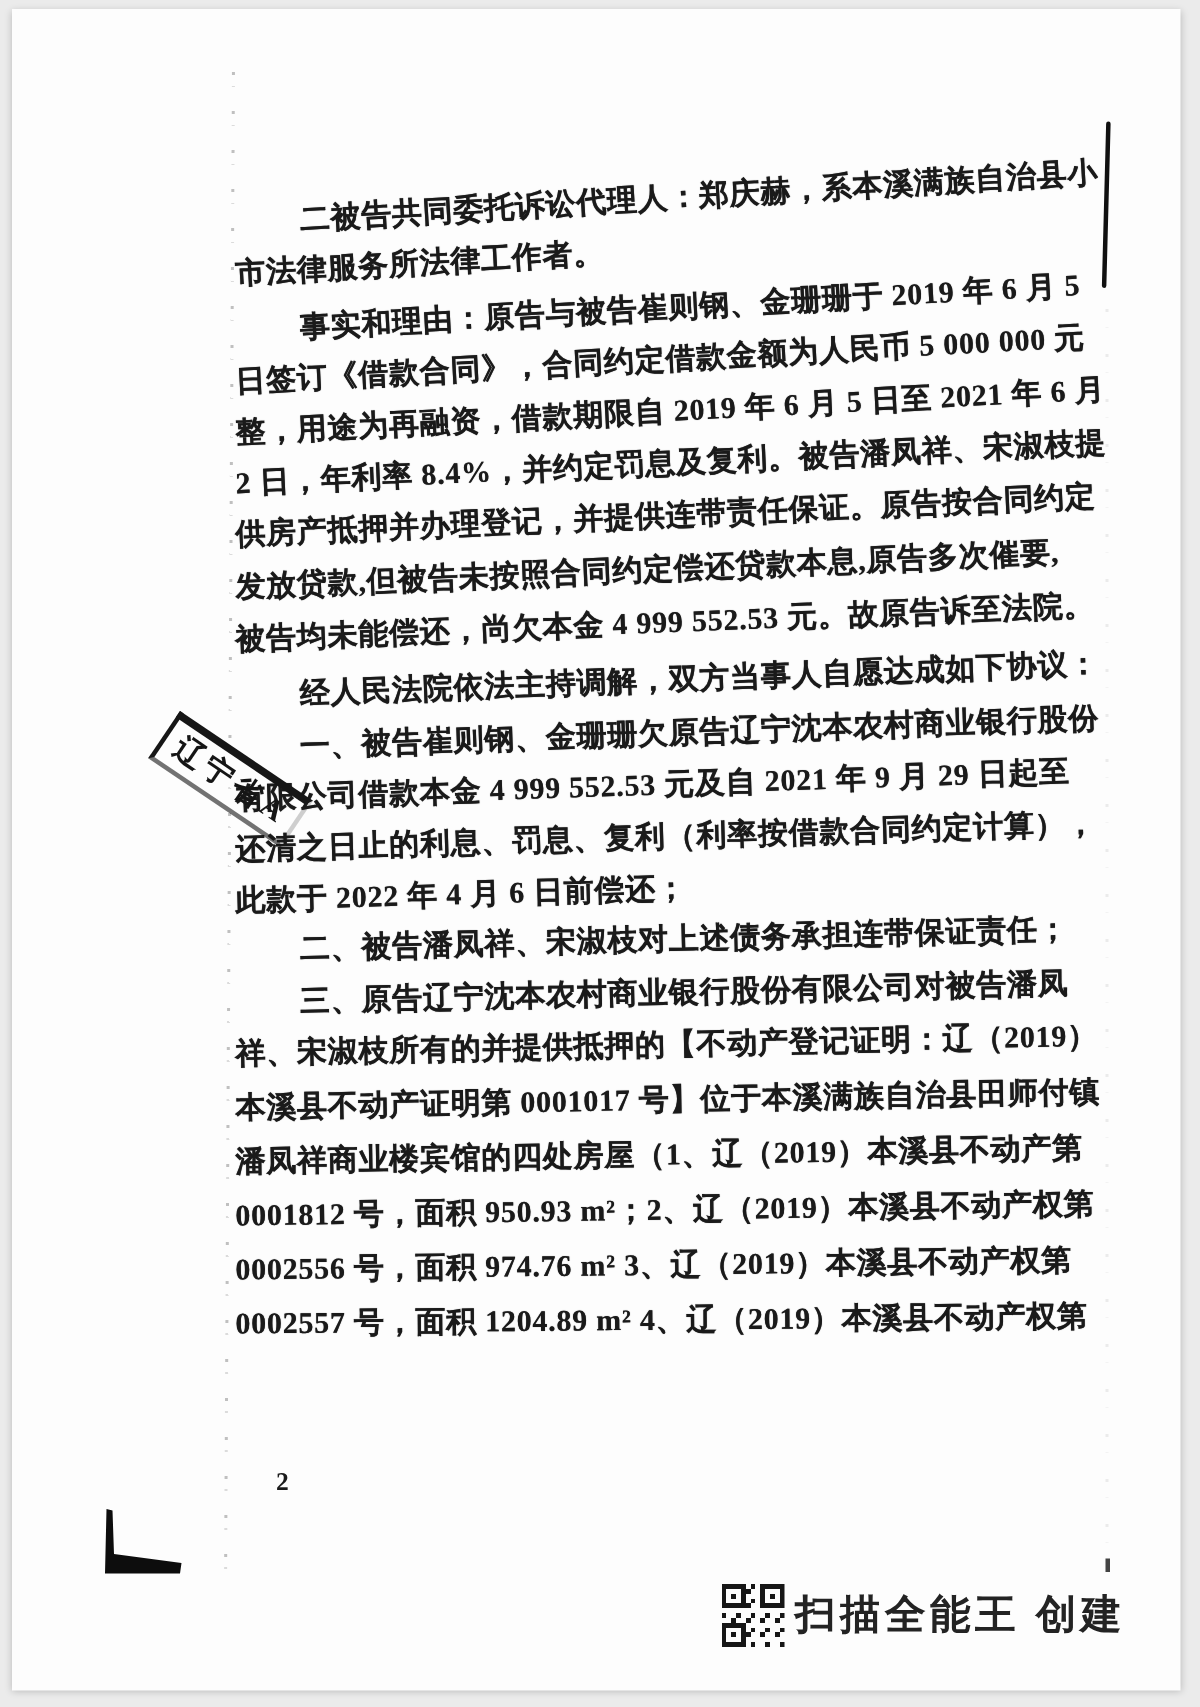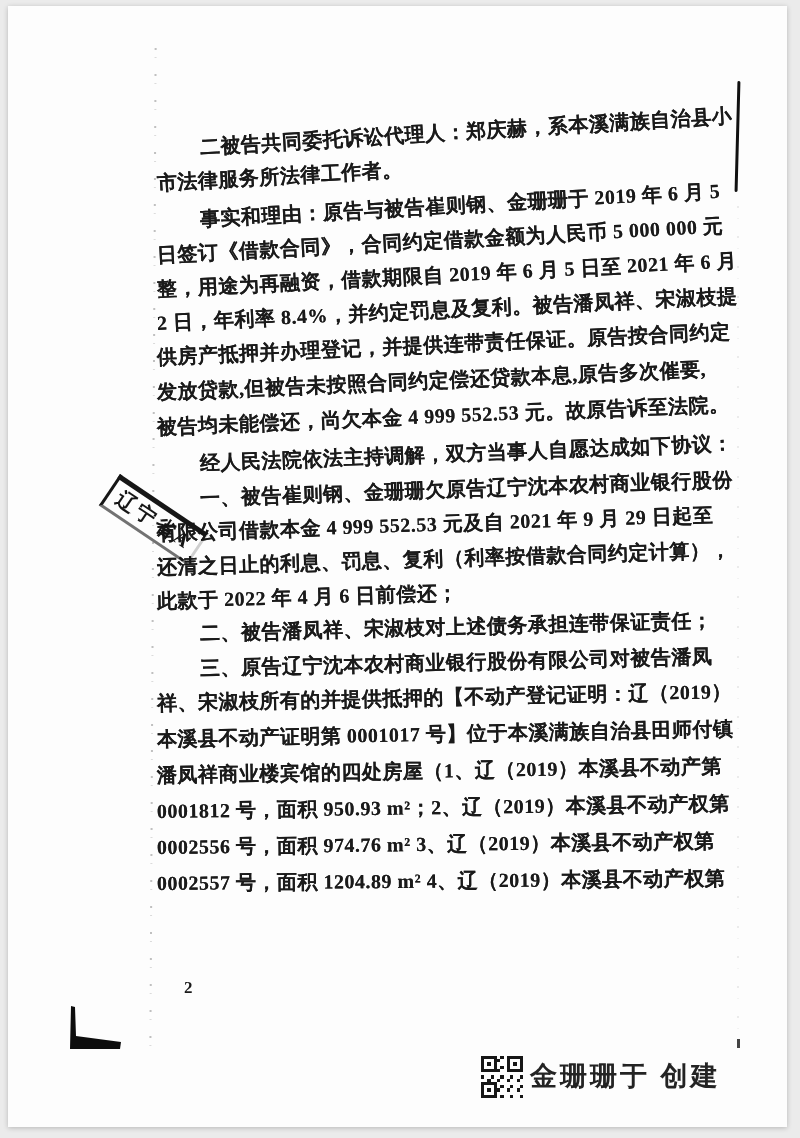--- a/index.html
+++ b/index.html
@@ -250,15 +250,15 @@
       <rect x="9" y="6" width="1" height="1"></rect>
       <rect x="9" y="9" width="1" height="1"></rect>
       <rect x="9" y="12" width="1" height="1"></rect>
       <rect x="11" y="7" width="1" height="1"></rect>
       <rect x="11" y="10" width="1" height="1"></rect>
       <rect x="12" y="6" width="1" height="1"></rect>
       <rect x="12" y="9" width="1" height="1"></rect>
       <rect x="12" y="12" width="1" height="1"></rect>
     </svg>
 
-  <div class="watermark-text">金珊珊于 创建</div>
+  <div class="watermark-text">扫描全能王 创建</div>
 
 </div>
 
 </body></html>

